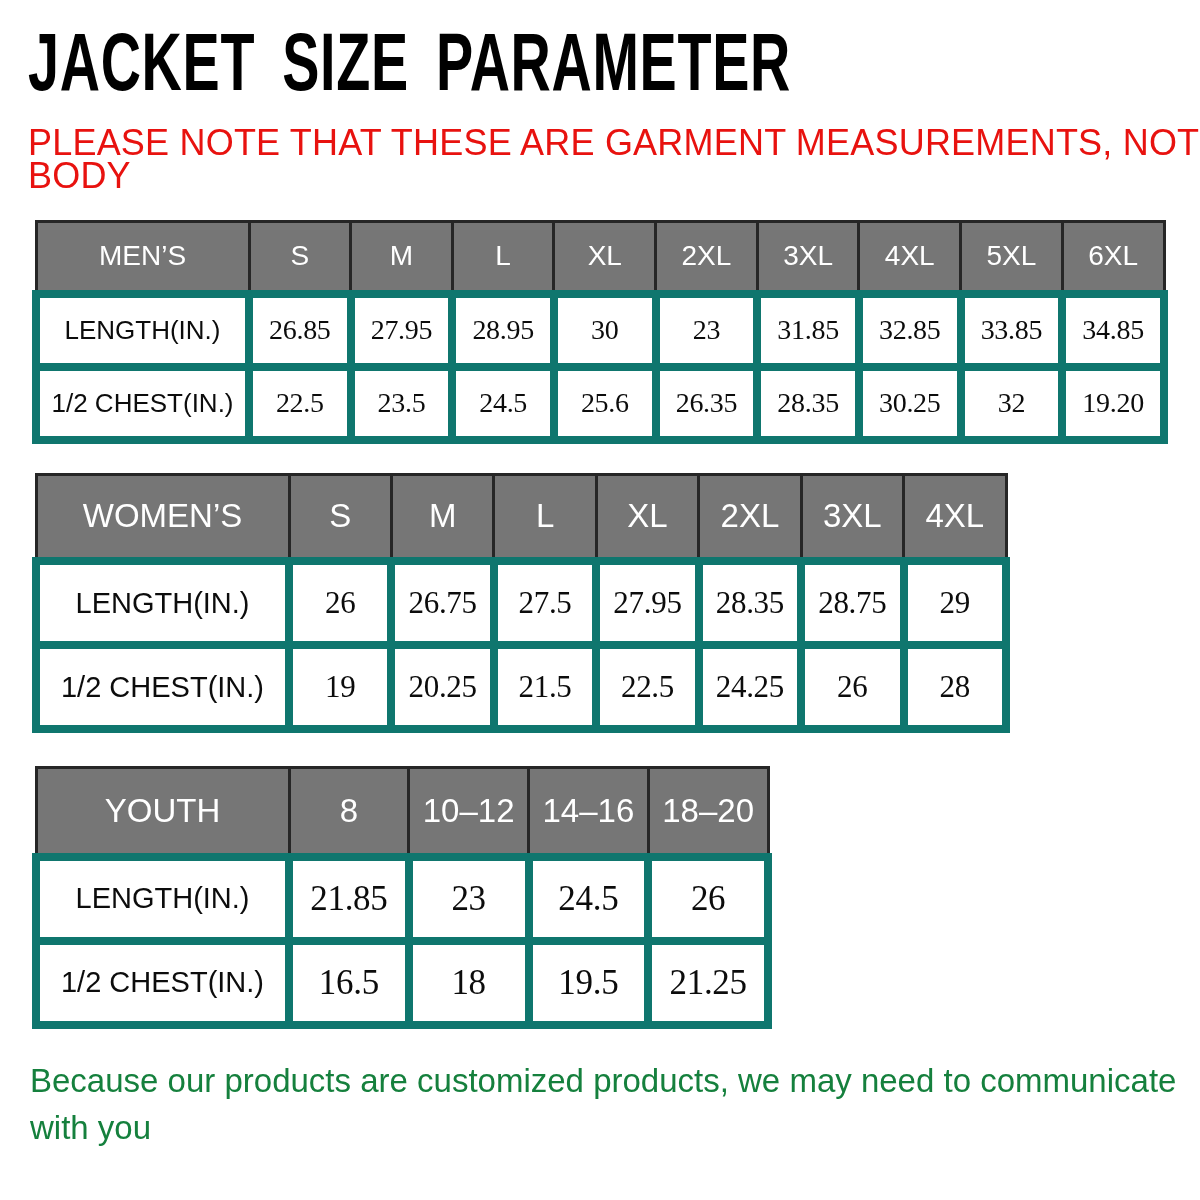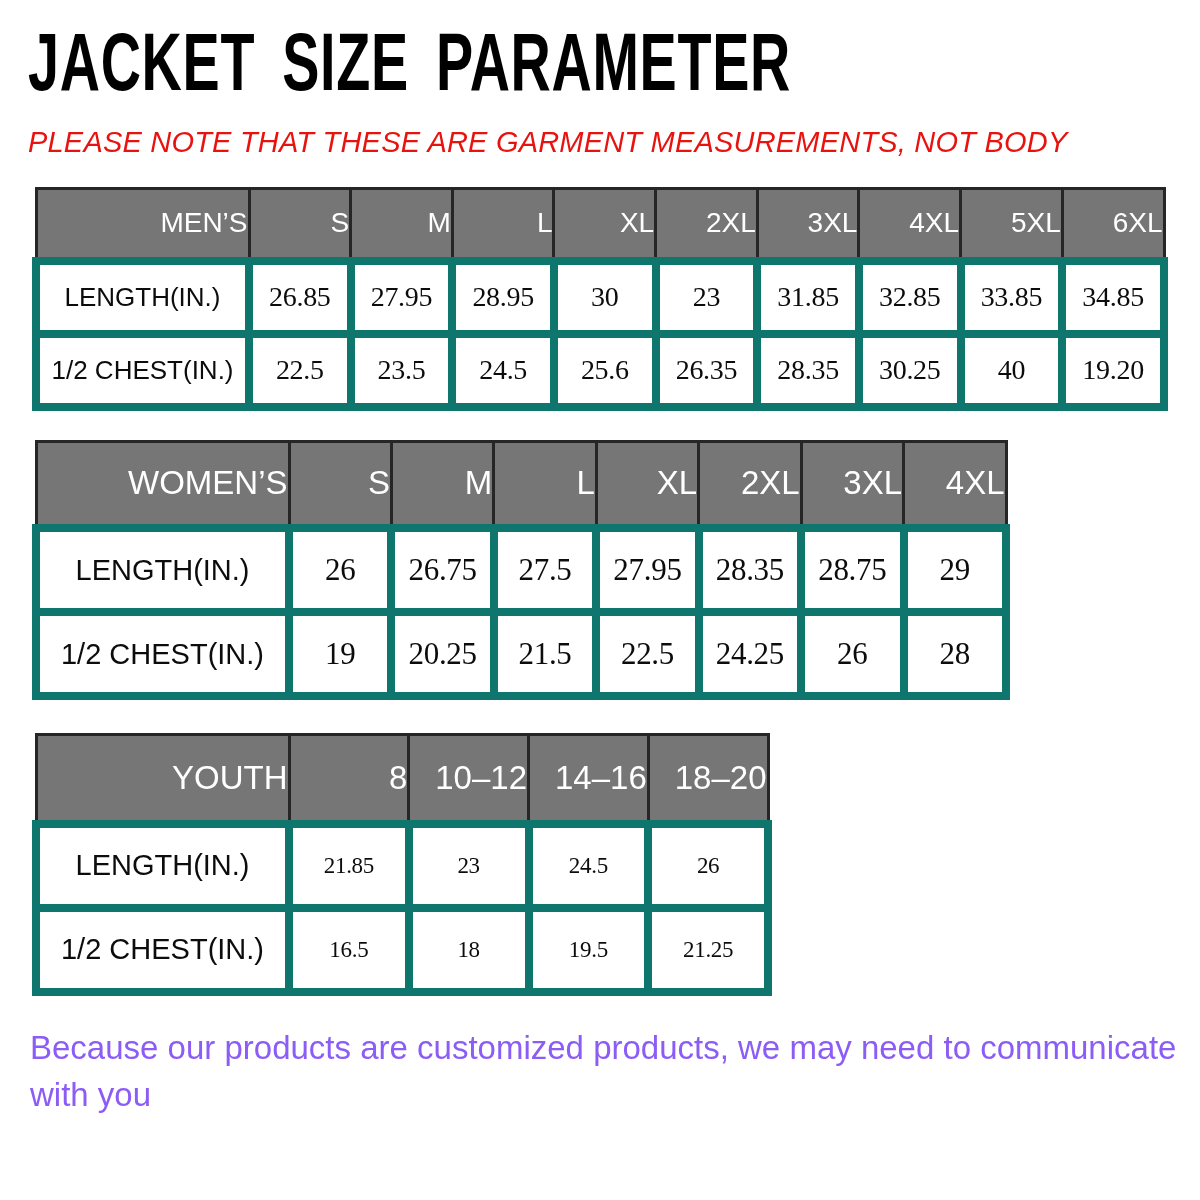--- a/index.html
+++ b/index.html
@@ -5,30 +5,30 @@
   * { margin:0; padding:0; box-sizing:border-box; }
   html,body { width:1200px; height:1200px; background:#ffffff; overflow:hidden;
               font-family:"Liberation Sans", sans-serif; }
 
   
   .title { margin:30px 0 0 28px; line-height:64px; white-space:nowrap; }
   .title span {
     display:inline-block; transform:scaleX(0.68); transform-origin:0 50%;
     font-size:82px; font-weight:700; color:#000; letter-spacing:1px; word-spacing:16px;
   }
-  .note { margin:15px 0 0 28px; color:#e8120f; font-size:29px; line-height:33px;
-          font-weight:400; letter-spacing:0.2px;font-style:italic; }
+  .note { margin:15px 0 0 28px; color:#e8120f; font-size:36px; line-height:33px;
+          font-weight:400; letter-spacing:0.2px; }
 
   
   .size-block { margin-left:32px; }
   .size-block table { border-collapse:collapse; table-layout:fixed; background:#fff;
                       border:3px solid #151515; }
   .size-block th, .size-block td { text-align:center; vertical-align:middle; overflow:hidden; }
   .size-block th { background:#767676; color:#ffffff; font-weight:400;
-                   border:3px solid #262626; border-bottom:5px solid #151515;text-align:right; }
+                   border:3px solid #262626; border-bottom:5px solid #151515; }
   .size-block td { border:8px solid #0f766e; color:#0c0c0c; }
   .size-block td.row-label { font-family:"Liberation Sans", sans-serif; }
   .size-block td.val { font-family:"Liberation Serif", serif; letter-spacing:-0.3px; }
 
   .men  { margin-top:28px; }
   .men table { width:1136px; }
   .men th.name-cell { width:213px; }
   .men tr.hdr th { height:72px; font-size:28px; }
   .men tr.data td { height:73px; }
   .men td.row-label { font-size:26px; }
@@ -41,24 +41,24 @@
   .women tr.data td { height:84px; }
   .women td.row-label { font-size:29px; }
   .women td.val { font-size:31px; }
 
   .youth { margin-top:33px; }
   .youth table { width:740px;border-radius:7px; }
   .youth th.name-cell { width:253px; }
   .youth tr.hdr th { height:89px; font-size:33px; }
   .youth tr.data td { height:84px; }
   .youth td.row-label { font-size:29px; }
-  .youth td.val { font-size:23px; }
+  .youth td.val { font-size:35px; }
 
   
-  .footer-para { margin:28px 0 0 30px; color:#8b5cf6; font-size:33px; line-height:47px;
+  .footer-para { margin:28px 0 0 30px; color:#15803d; font-size:33px; line-height:47px;
                  font-weight:400; }
 </style>
 </head>
 <body>
 
 <h1 class="title">
   <span>JACKET SIZE PARAMETER</span>
 </h1>
 
 <p class="note">
@@ -94,21 +94,21 @@
         </tr>
         <tr class="data">
           <td class="row-label">1/2 CHEST(IN.)</td>
           <td class="val">22.5</td>
           <td class="val">23.5</td>
           <td class="val">24.5</td>
           <td class="val">25.6</td>
           <td class="val">26.35</td>
           <td class="val">28.35</td>
           <td class="val">30.25</td>
-          <td class="val">40</td>
+          <td class="val">32</td>
           <td class="val">19.20</td>
         </tr>
       </tbody>
     </table>
   </div>
 <div class="size-block women">
     <table>
       <tbody>
         <tr class="hdr">
           <th class="name-cell">WOMEN’S</th>

